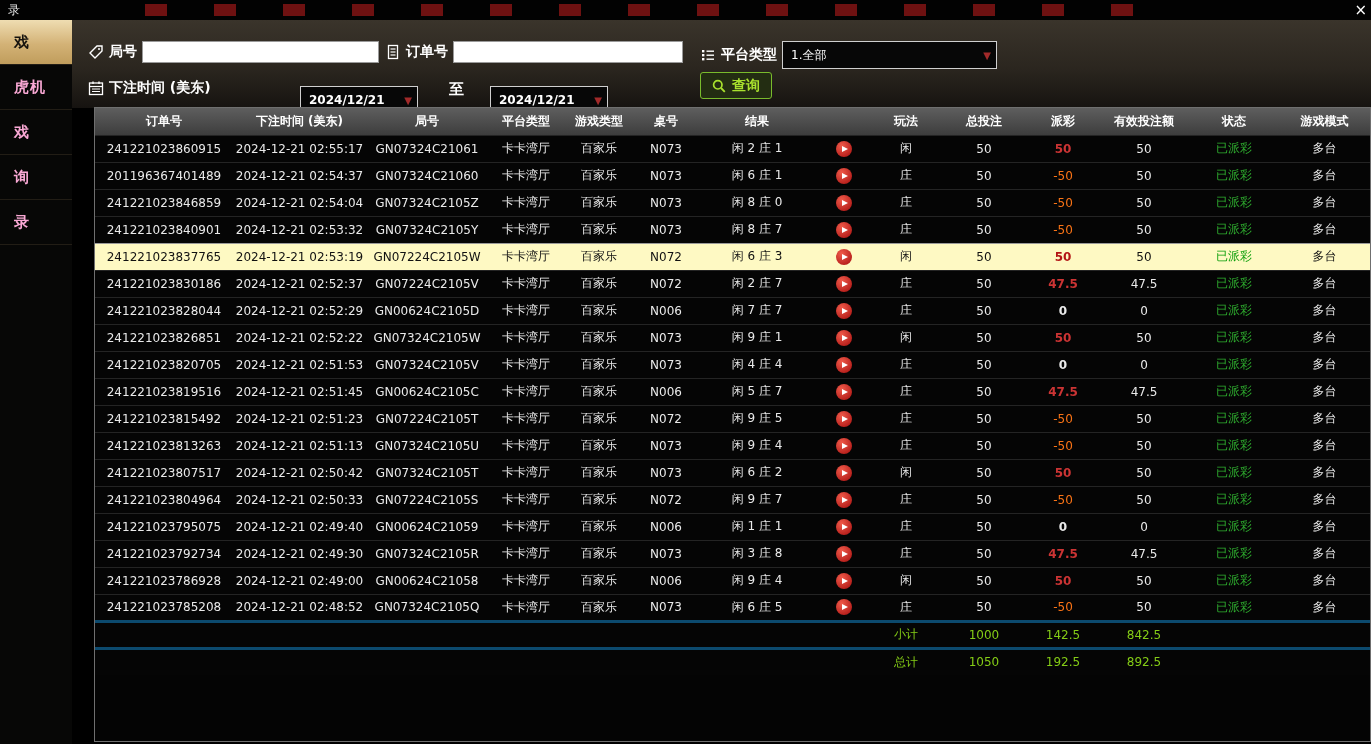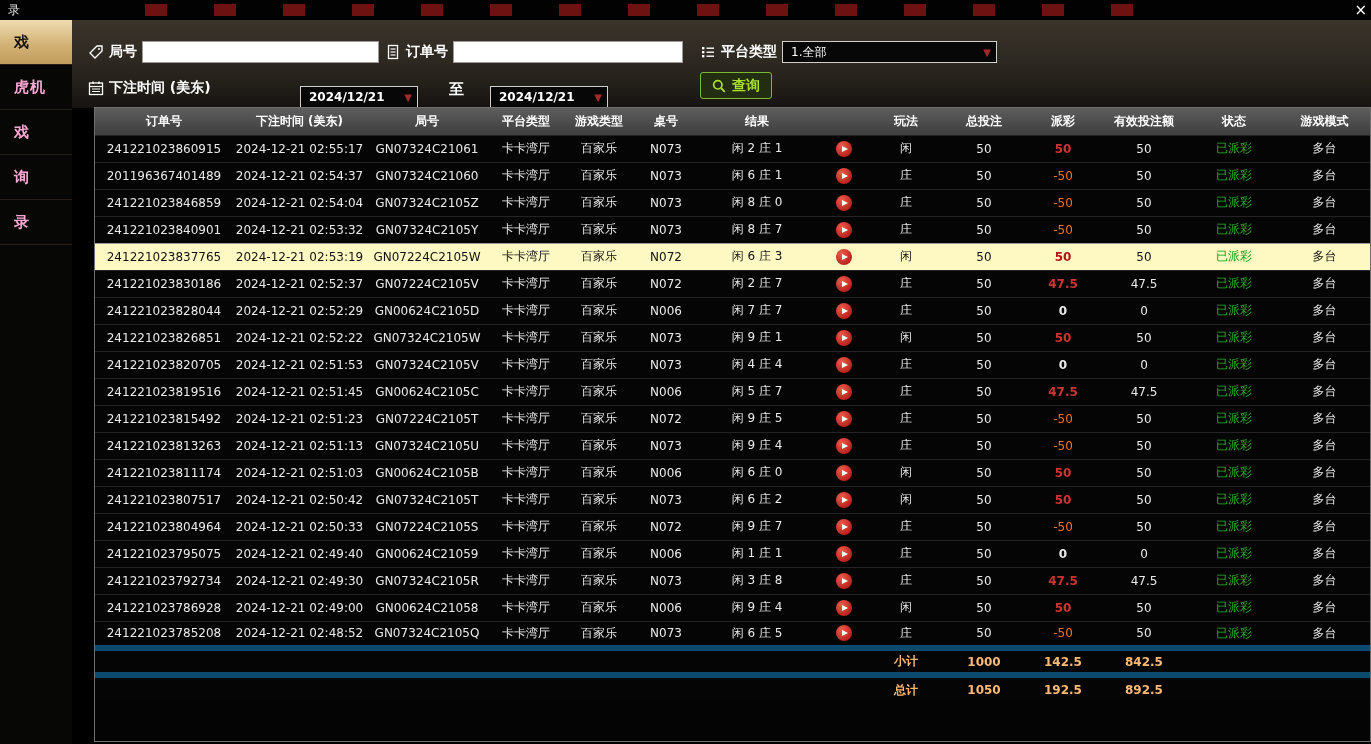--- a/index.html
+++ b/index.html
@@ -21,21 +21,21 @@
 
   .main { flex: 1; position: relative; background: #000; }
 
   
   .filters { position: absolute; top: 0; left: 0; right: 0; height: 88px;
     background: linear-gradient(180deg, #3a342b 0%, #2b261f 55%, #161310 100%); }
   .fgroup { position: absolute; display: flex; align-items: center; gap: 5px; }
   .flabel { color: #fff; font-weight: bold; font-size: 14px; white-space: nowrap; }
   .ficon { width: 16px; height: 16px; display: inline-flex; }
   .tinput { width: 237px; height: 22px; background: #fff; border: 1px solid #9a9a9a; font-size: 12px; padding: 0 5px; color: #000; }
-  .dselect { height: 22px; background: #070707; border: 1px solid #cfcfcf; color: #fff; font-size: 12px;
+  .dselect { height: 28px; background: #070707; border: 1px solid #cfcfcf; color: #fff; font-size: 12px;
     display: flex; align-items: center; justify-content: space-between; padding: 0 5px 0 8px; cursor: pointer; }
   .dselect .arrow { color: #a22a2a; font-size: 10px; margin-left: 8px; }
   .platform { width: 215px; }
   .dateb { width: 118px; font-weight: bold; margin-top: 8px; }
   .tolabel { color: #fff; font-weight: bold; font-size: 15px; }
   .search-btn { position: absolute; left: 628px; top: 52px; height: 27px; padding: 0 11px;
     display: flex; align-items: center; gap: 6px; background: #232d12; border: 1px solid #79bb2c;
     border-radius: 3px; color: #a9e12e; font-size: 14px; font-weight: bold; cursor: pointer; }
 
   
@@ -52,21 +52,21 @@
   td.win { color: #cc3434; font-weight: bold; }
   td.lose { color: #f97316; }
   td.zero { color: #eaeaea; font-weight: bold; }
   td.status { color: #2fae2f; }
   tr.sel td.win { color: #b31414; }
   tr.sel td.status { color: #0a9e0a; }
   .playbtn { width: 16px; height: 16px; border-radius: 50%; display: inline-flex; align-items: center;
     justify-content: center; background: radial-gradient(circle at 35% 30%, #ef5a4a, #a60d0d); cursor: pointer; vertical-align: middle; }
   .playbtn::after { content: ""; border-left: 6px solid #fff; border-top: 3.5px solid transparent;
     border-bottom: 3.5px solid transparent; margin-left: 2px; }
-  tr.foot td { color: #fdba74; font-weight: bold; border-top: 6px solid #0c4a6e; }
+  tr.foot td { color: #84cc16; font-weight: normal; border-top: 3px solid #0c4a6e; }
 </style>
 </head>
 <body>
 
 <div class="topbar">
   <span class="title-frag">录</span>
   <div>
       <div class="redact" style="left: 145px;"></div>
       <div class="redact" style="left: 214px;"></div>
       <div class="redact" style="left: 283px;"></div>
@@ -405,36 +405,20 @@
               <td>闲 9 庄 4</td>
               <td><span class="playbtn"></span></td>
               <td>庄</td>
               <td>50</td>
               <td class="lose">-50</td>
               <td>50</td>
               <td class="status">已派彩</td>
               <td>多台</td>
             </tr>
             <tr>
-              <td>241221023811174</td>
-              <td>2024-12-21 02:51:03</td>
-              <td>GN00624C2105B</td>
-              <td>卡卡湾厅</td>
-              <td>百家乐</td>
-              <td>N006</td>
-              <td>闲 6 庄 0</td>
-              <td><span class="playbtn"></span></td>
-              <td>闲</td>
-              <td>50</td>
-              <td class="win">50</td>
-              <td>50</td>
-              <td class="status">已派彩</td>
-              <td>多台</td>
-            </tr>
-            <tr>
               <td>241221023807517</td>
               <td>2024-12-21 02:50:42</td>
               <td>GN07324C2105T</td>
               <td>卡卡湾厅</td>
               <td>百家乐</td>
               <td>N073</td>
               <td>闲 6 庄 2</td>
               <td><span class="playbtn"></span></td>
               <td>闲</td>
               <td>50</td>

